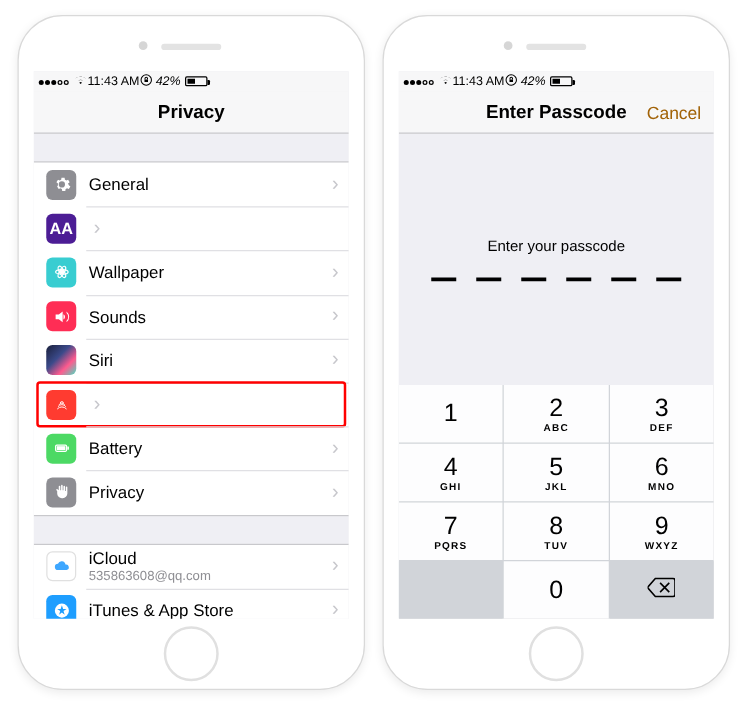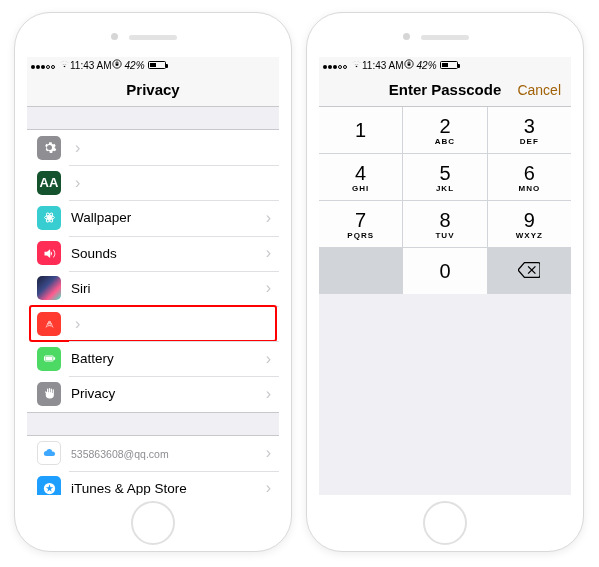--- a/index.html
+++ b/index.html
@@ -116,21 +116,21 @@
   .row .sub   { font-size: 10.5px; color: #8e8e93; margin-top: 1px; }
   .row .labelwrap { display: flex; flex-direction: column; flex:1; }
   .row .chev  { color: #c7c7cc; font-size: 16px; padding: 0 4px; }
   .icon {
     width: 24px; height: 24px; border-radius: 5px;
     margin-right: 10px; display:flex; align-items:center; justify-content:center;
     font-size: 13px; color: #fff; flex-shrink:0;
   }
   .icon svg { width: 15px; height: 15px; }
   .ic-general   { background:#8e8e93; }
-  .ic-display   { background:#14532d; }
+  .ic-display   { background:#4c1d95; }
   .ic-wallpaper { background:#38cdd1; }
   .ic-sounds    { background:#ff2d55; }
   .ic-siri      { background: linear-gradient(135deg,#1a1f3a,#3b4a8a 40%,#ff5b8e 70%,#45e0c3); }
   .ic-touchid   { background:#ff3b30; }
   .ic-battery   { background:#4cd964; }
   .ic-privacy   { background:#8e8e93; }
   .ic-icloud    { background:#fff; border:1px solid #e0e0e0; color:#3ea7ff; }
   .ic-itunes    { background:#1e9eff; }
   .highlight {
     position:absolute; inset:-1px 2px -1px 2px;
@@ -212,20 +212,21 @@
 
     <div class="gap"></div>
 
     <div class="group">
       <div class="row">
         <div class="icon ic-general">
           <svg viewBox="0 0 24 24">
               <path fill="#fff" d="M12 8a4 4 0 1 0 4 4 4 4 0 0 0-4-4Zm9 4a7 7 0 0 1-.1 1l2 1.6-2 3.4-2.4-1a7 7 0 0 1-1.7 1l-.4 2.6h-4l-.4-2.6a7 7 0 0 1-1.7-1l-2.4 1-2-3.4L7 13a7 7 0 0 1 0-2L5 9.4l2-3.4 2.4 1a7 7 0 0 1 1.7-1L11.5 3.4h4l.4 2.6a7 7 0 0 1 1.7 1l2.4-1 2 3.4L19.9 11a7 7 0 0 1 .1 1Z"></path>
             </svg>
         </div>
+        <span class="label">General</span>
         <span class="chev">›</span>
       </div>
       <div class="row">
         <div class="icon ic-display" style="font-weight:600;">AA</div>
         <span class="chev">›</span>
       </div>
       <div class="row">
         <div class="icon ic-wallpaper">
           <svg viewBox="0 0 24 24">
               <circle cx="12" cy="12" r="3" fill="#fff"></circle>
@@ -292,20 +293,21 @@
     <div class="gap"></div>
 
     <div class="group">
       <div class="row">
         <div class="icon ic-icloud">
           <svg viewBox="0 0 24 24">
               <path fill="#3ea7ff" d="M18 16H7a4 4 0 0 1 0-8 5 5 0 0 1 9.6 1A3 3 0 0 1 18 16Z"></path>
             </svg>
         </div>
         <div class="labelwrap">
+          <span class="label">iCloud</span>
           <span class="sub">535863608@qq.com</span>
         </div>
         <span class="chev">›</span>
       </div>
       <div class="row">
         <div class="icon ic-itunes">
           <svg viewBox="0 0 24 24">
               <circle cx="12" cy="12" r="9" fill="#fff"></circle>
               <path fill="#1e9eff" d="M12 5l1.6 4.8H18l-3.9 2.8 1.5 4.6L12 14.4l-3.6 2.8 1.5-4.6L6 9.8h4.4Z"></path>
             </svg>
@@ -351,20 +353,31 @@
           </span>
       </div>
     </div>
 
     <div class="navbar">
       <span>Enter Passcode</span>
       <span class="action">Cancel</span>
     </div>
 
     <div class="passcode-area">
+      <div class="passcode-top">
+        <div class="passcode-prompt">Enter your passcode</div>
+        <div class="passcode-dashes">
+          <span></span>
+          <span></span>
+          <span></span>
+          <span></span>
+          <span></span>
+          <span></span>
+        </div>
+      </div>
       <div class="keypad">
         <div class="key">
             <span>1</span>
             <span class="ltr"></span>
           </div>
         <div class="key">
             <span>2</span>
             <span class="ltr">ABC</span>
           </div>
         <div class="key">

